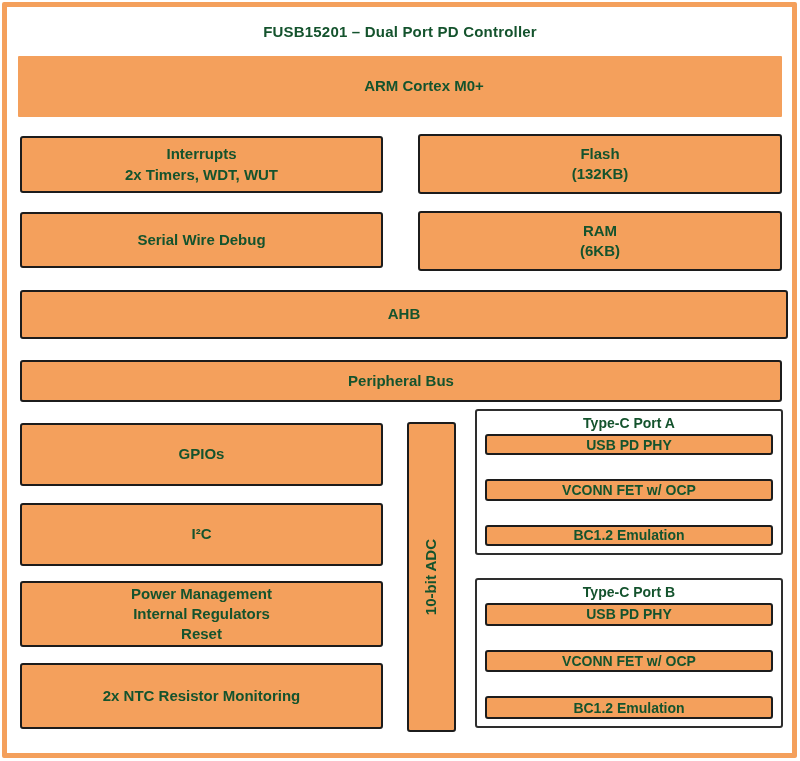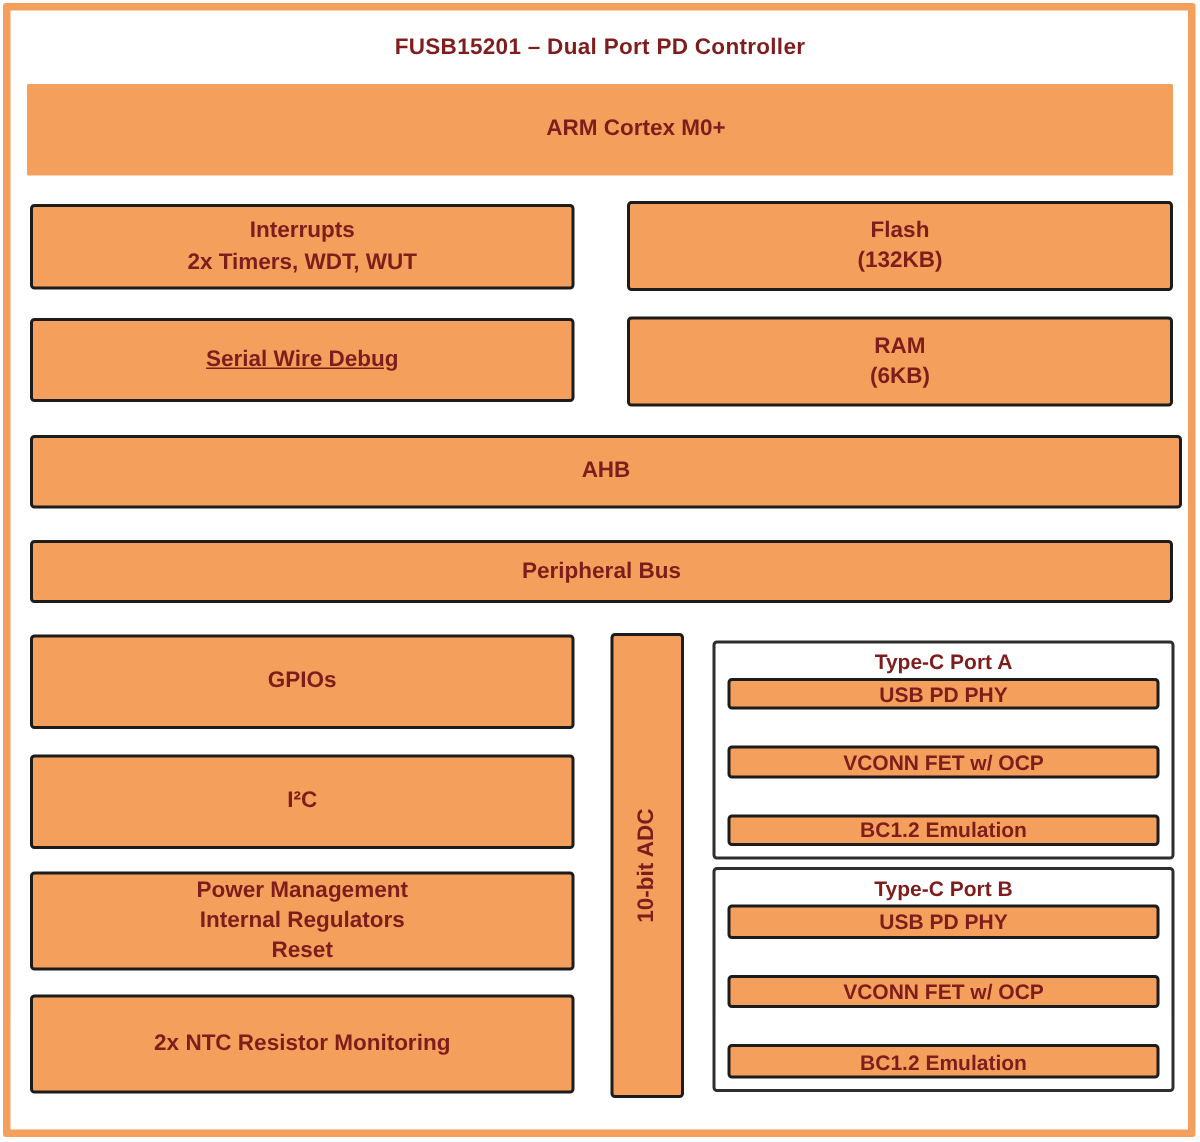--- a/index.html
+++ b/index.html
@@ -3,21 +3,21 @@
 <meta charset="utf-8">
 <style>
   * { margin: 0; padding: 0; box-sizing: border-box; }
   html, body { background: #ffffff; }
   .canvas {
     position: relative;
     width: 800px;
     height: 761px;
     background: #ffffff;
     font-family: "Liberation Sans", "DejaVu Sans", sans-serif;
-    color: #7f1d1d;
+    color: #14532d;
     overflow: hidden;
   }
   .outer-frame {
     position: absolute;
     left: 2px; top: 2px; right: 3px; bottom: 3px;
     border: 5px solid #F4A05C;
     border-radius: 2px;
     pointer-events: none;
   }
   .diagram-title {
@@ -94,39 +94,39 @@
 
   <div class="diagram-title">FUSB15201 – Dual Port PD Controller</div>
 
   <div class="blk no-border" style="left:18px; top:56px; width:764px; height:61px;">ARM Cortex M0+</div>
 
   <div class="blk" style="left:20px; top:136px; width:363px; height:57px;">Interrupts
 2x Timers, WDT, WUT</div>
   <div class="blk" style="left:418px; top:134px; width:364px; height:60px;">Flash
 (132KB)</div>
 
-  <div class="blk" style="left:20px; top:212px; width:363px; height:56px;text-decoration:underline;">Serial Wire Debug</div>
+  <div class="blk" style="left:20px; top:212px; width:363px; height:56px;">Serial Wire Debug</div>
   <div class="blk" style="left:418px; top:211px; width:364px; height:60px;">RAM
 (6KB)</div>
 
   <div class="blk" style="left:20px; top:290px; width:768px; height:49px;">AHB</div>
   <div class="blk" style="left:20px; top:360px; width:762px; height:42px;">Peripheral Bus</div>
 
   <div class="blk" style="left:20px; top:423px; width:363px; height:63px;">GPIOs</div>
   <div class="blk" style="left:20px; top:503px; width:363px; height:63px;">I²C</div>
   <div class="blk" style="left:20px; top:581px; width:363px; height:66px;">Power Management
 Internal Regulators
 Reset</div>
   <div class="blk" style="left:20px; top:663px; width:363px; height:66px;">2x NTC Resistor Monitoring</div>
 
   <div class="blk vertical" style="left:407px; top:422px; width:49px; height:310px;">
     <span>10-bit ADC</span>
   </div>
 
-  <div class="port-box" style="left:475px; top:427px; width:308px; height:146px;">
+  <div class="port-box" style="left:475px; top:409px; width:308px; height:146px;">
     <div class="port-title">Type-C Port A</div>
     <div class="port-items">
       <div class="port-item">USB PD PHY</div>
       <div class="port-item">VCONN FET w/ OCP</div>
       <div class="port-item">BC1.2 Emulation</div>
     </div>
   </div>
 
   <div class="port-box" style="left:475px; top:578px; width:308px; height:150px;">
     <div class="port-title">Type-C Port B</div>

